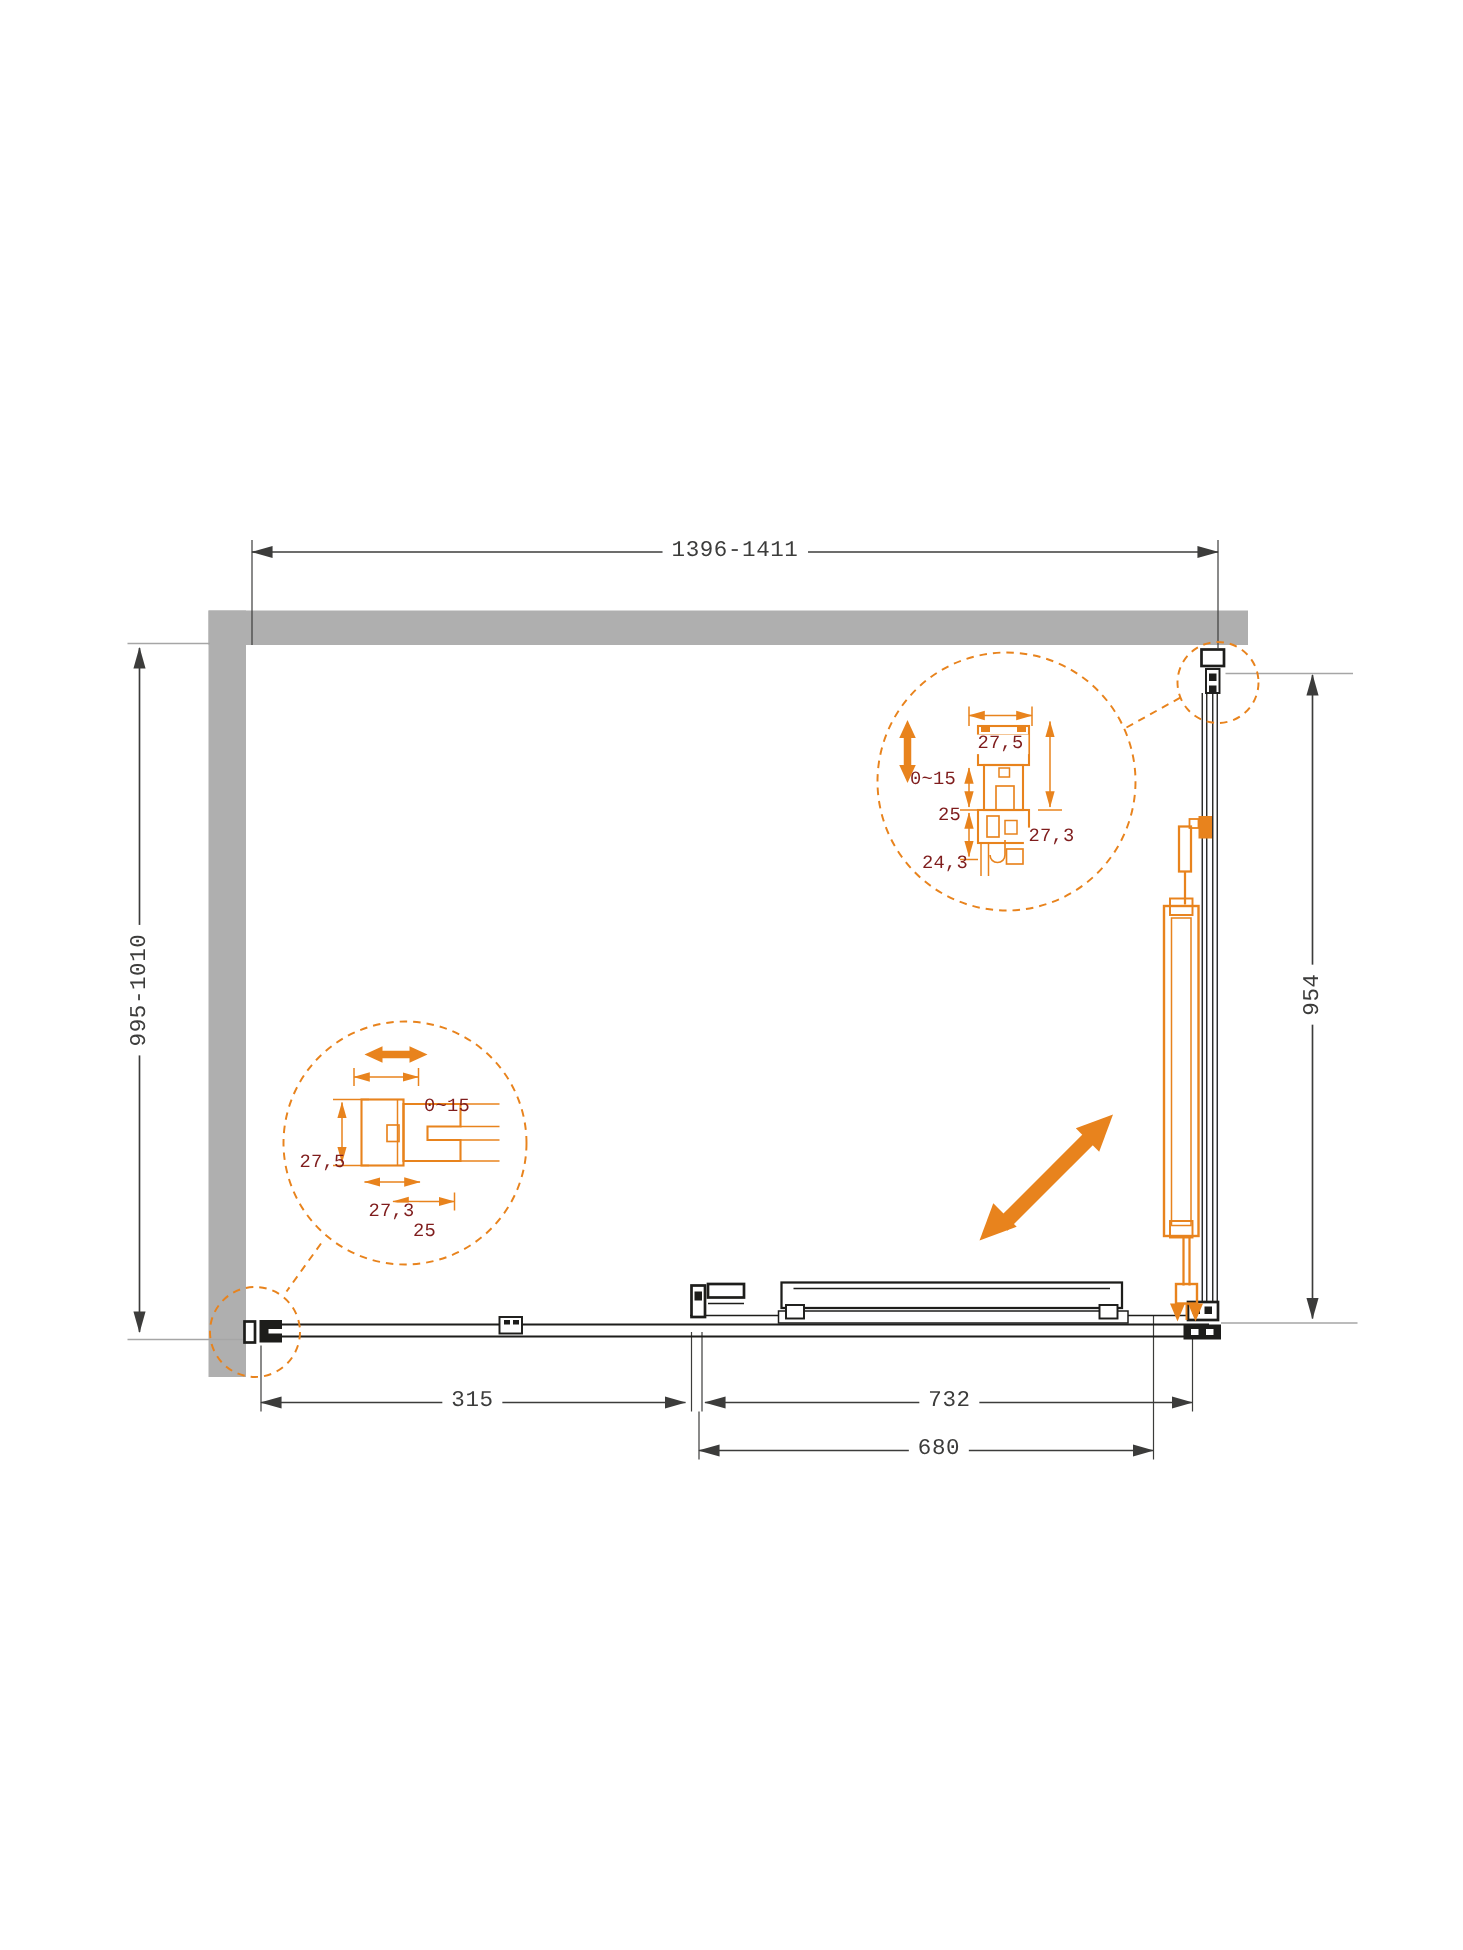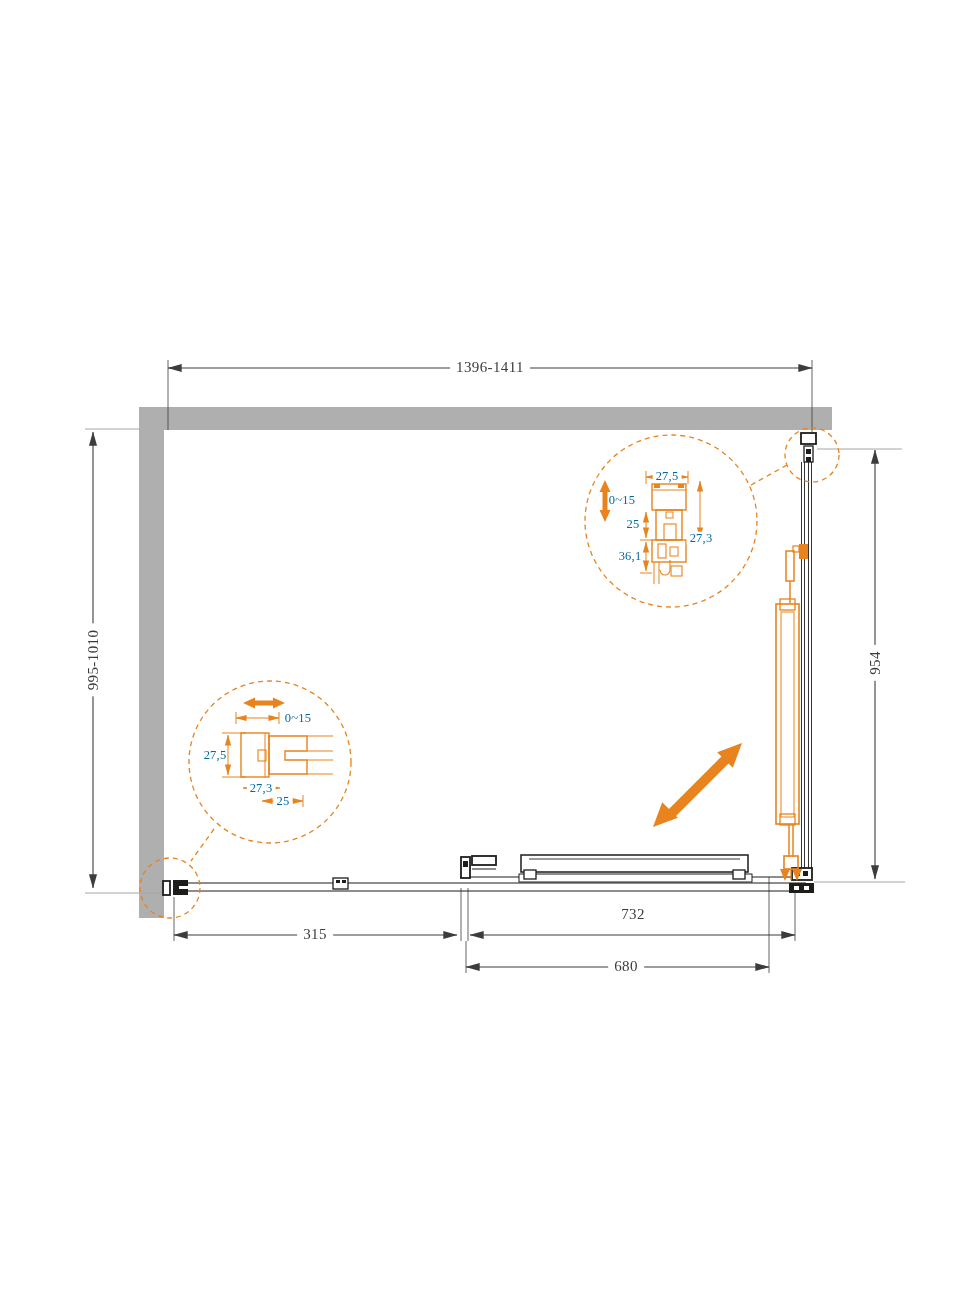--- a/index.html
+++ b/index.html
@@ -1,22 +1,22 @@
 <!DOCTYPE html>
 <html><head>
 <meta charset="utf-8">
 <style>
   html,body{margin:0;padding:0;background:#ffffff;}
   #stage{position:relative;width:975px;height:1116px;background:#ffffff;overflow:hidden;
-         font-family:Liberation Serif, serif;}
+         font-family:Liberation Mono, monospace;}
   #stage svg{position:absolute;left:0;top:0;}
   .lbl{position:absolute;transform:translate(-50%,-50%);background:#ffffff;
        color:#3c3c3b;font-size:15px;letter-spacing:.4px;padding:0 6px;white-space:nowrap;line-height:1;}
   .lbl.rot{transform:translate(-50%,-50%) rotate(-90deg);}
-  .lbl.o{color:#0369a1;font-size:12.5px;padding:0 3px;letter-spacing:.2px;}
+  .lbl.o{color:#7f1d1d;font-size:12.5px;padding:0 3px;letter-spacing:.2px;margin-top:20px;}
   .lbl.nobg{background:transparent;}
 </style>
 </head>
 <body>
 
 <div id="stage">
 
 <svg width="975" height="1300" viewBox="0 0 975 1300">
   <defs>
     <marker id="mD" viewBox="0 0 12 8" refX="11.5" refY="4" markerWidth="13" markerHeight="9" orient="auto-start-reverse">
@@ -228,27 +228,27 @@
     <line x1="253" y1="703" x2="275" y2="703" stroke="#E8831D" stroke-width="5"></line>
     <polygon points="243,703 255,697.5 255,708.5" fill="#E8831D"></polygon>
     <polygon points="285,703 273,697.5 273,708.5" fill="#E8831D"></polygon>
   </g>
 </svg>
 
 <span class="lbl" style="left:490px;top:367px;">1396-1411</span>
 <span class="lbl rot" style="left:93px;top:660px;">995-1010</span>
 <span class="lbl rot" style="left:875px;top:663px;">954</span>
 <span class="lbl" style="left:315px;top:934px;">315</span>
-<span class="lbl" style="left:633px;top:914px;">732</span>
+<span class="lbl" style="left:633px;top:934px;">732</span>
 <span class="lbl" style="left:626px;top:966px;">680</span>
 
 <span class="lbl o" style="left:667px;top:476px;">27,5</span>
 <span class="lbl o nobg" style="left:622px;top:500px;">0~15</span>
 <span class="lbl o nobg" style="left:633px;top:524px;">25</span>
-<span class="lbl o nobg" style="left:630px;top:556px;">36,1</span>
+<span class="lbl o nobg" style="left:630px;top:556px;">24,3</span>
 <span class="lbl o" style="left:701px;top:538px;">27,3</span>
 
 <span class="lbl o nobg" style="left:298px;top:718px;">0~15</span>
 <span class="lbl o nobg" style="left:215px;top:755px;">27,5</span>
 <span class="lbl o" style="left:261px;top:788px;">27,3</span>
 <span class="lbl o" style="left:283px;top:801px;">25</span>
 
 </div>
 
 </body></html>

